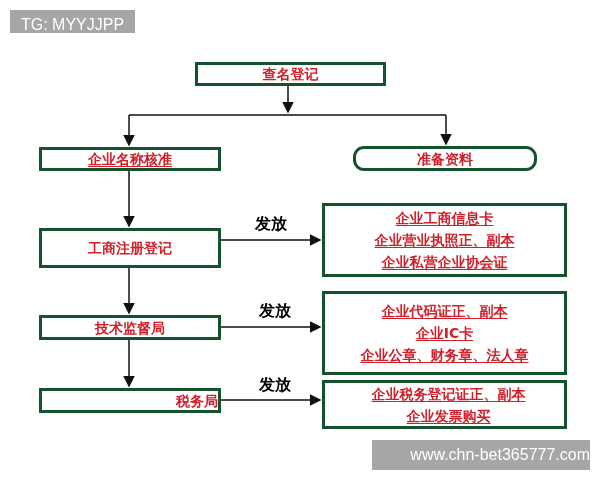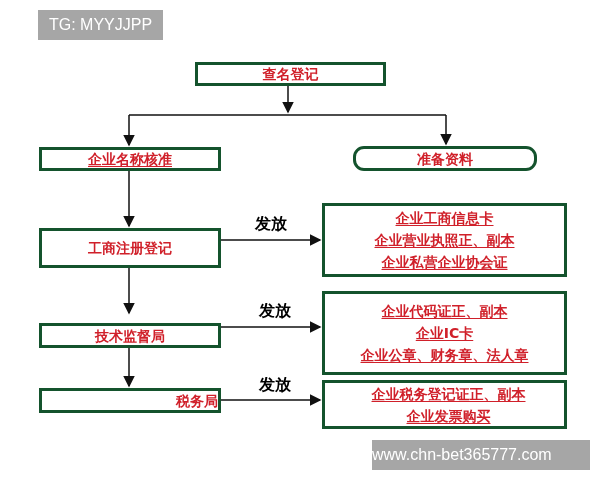--- a/index.html
+++ b/index.html
@@ -10,21 +10,21 @@
          color: #d0202a; font-weight: bold; font-size: 14px; line-height: 22px; text-align: center; }
   .box.multi span { text-decoration: underline; text-underline-offset: 2px; }
   .title-link { text-decoration: underline; text-underline-offset: 2px; }
   .label { position: absolute; font-size: 16px; color: #000000; font-weight: bold; }
   .wm { position: absolute; background: #a6a6a6; color: #fff; font-family: "Liberation Sans", sans-serif; }
   svg.lines { position: absolute; left: 0; top: 0; }
 </style>
 </head>
 <body>
 
-<div class="wm" style="left:10px; top:10px; width:125px; height:30px; font-size:16px; line-height:30px; text-align:center;margin-left:28px;">TG: MYYJJPP</div>
+<div class="wm" style="left:10px; top:10px; width:125px; height:23px; font-size:16px; line-height:30px; text-align:center;">TG: MYYJJPP</div>
 
 <svg class="lines" width="600" height="480">
   <defs>
     <marker id="arr" markerWidth="8" markerHeight="8" refX="7" refY="4" orient="auto">
       <path d="M0,0 L8,4 L0,8 z" fill="#111"></path>
     </marker>
   </defs>
   <g stroke="#111" stroke-width="1.5" fill="none">
 
     <line x1="288" y1="86" x2="288" y2="112" marker-end="url(#arr)"></line>
@@ -58,32 +58,32 @@
 <div class="box" style="left:39px; top:228px; width:182px; height:40px;">
   <span>工商注册登记</span>
 </div>
 <div class="label" style="left:255px; top:214px;">发放</div>
 <div class="box multi" style="left:322px; top:203px; width:245px; height:74px;">
   <span>企业工商信息卡</span>
   <span>企业营业执照正、副本</span>
   <span>企业私营企业协会证</span>
 </div>
 
-<div class="box" style="left:39px; top:323px; width:182px; height:25px;">
+<div class="box" style="left:39px; top:315px; width:182px; height:25px;">
   <span>技术监督局</span>
 </div>
 <div class="label" style="left:259px; top:301px;">发放</div>
 <div class="box multi" style="left:322px; top:291px; width:245px; height:84px;">
   <span>企业代码证正、副本</span>
   <span>企业IC卡</span>
   <span>企业公章、财务章、法人章</span>
 </div>
 
 <div class="box" style="left:39px; top:388px; width:182px; height:25px;align-items:flex-end;">
   <span>税务局</span>
 </div>
 <div class="label" style="left:259px; top:375px;">发放</div>
 <div class="box multi" style="left:322px; top:380px; width:245px; height:49px;padding-left:8px;">
   <span>企业税务登记证正、副本</span>
   <span>企业发票购买</span>
 </div>
 
-<div class="wm" style="left:372px; top:440px; width:218px; height:30px; font-size:16px; line-height:30px; text-align:left;">www.chn-bet365777.com</div>
+<div class="wm" style="left:372px; top:440px; width:218px; height:30px; font-size:16px; line-height:30px; text-align:right;">www.chn-bet365777.com</div>
 
 </body></html>

